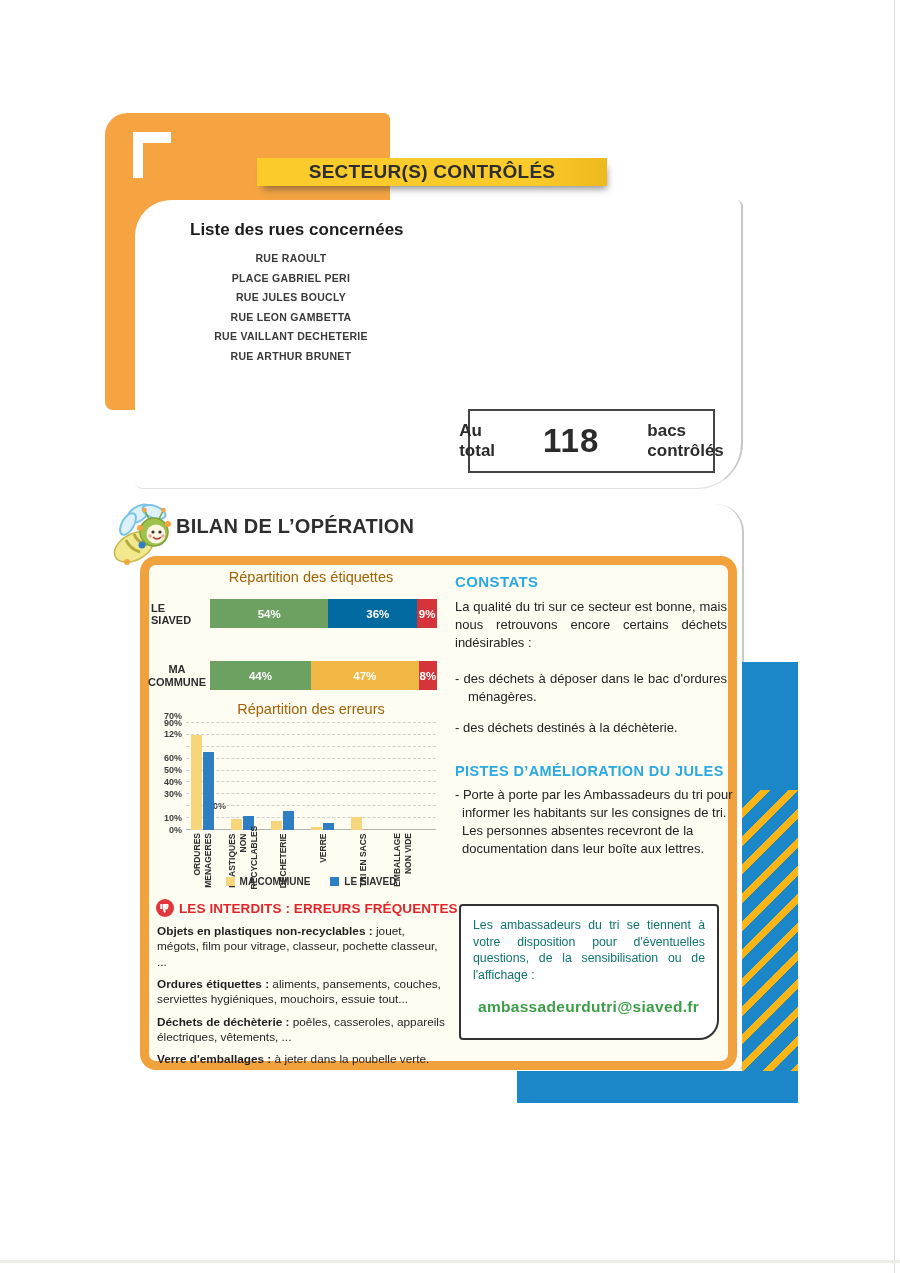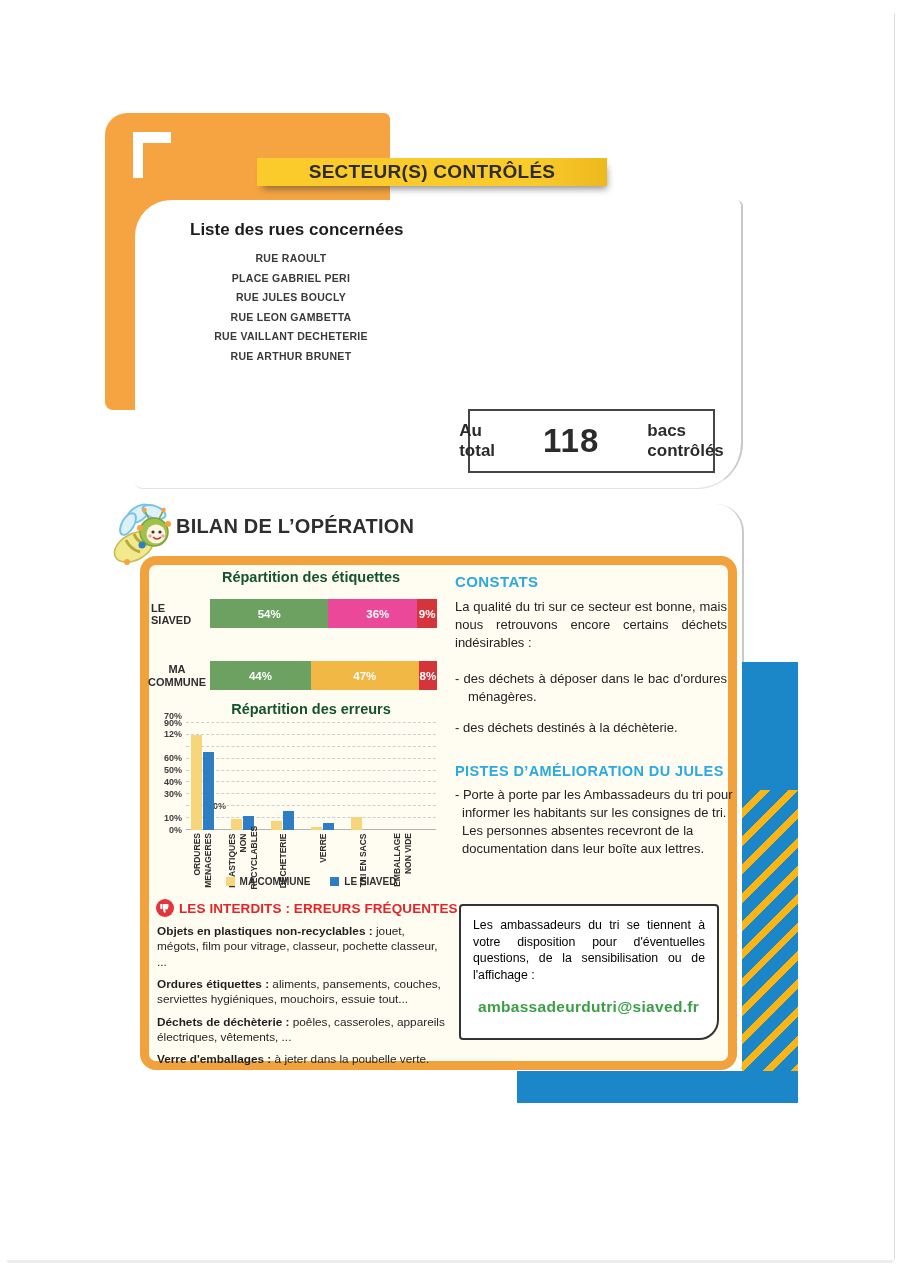--- a/index.html
+++ b/index.html
@@ -1,17 +1,17 @@
 <!DOCTYPE html>
 <html><head>
 <meta charset="utf-8">
 <style>
   html,body{margin:0;padding:0;background:#ffffff;}
   .page{position:relative;width:900px;height:1273px;background:#ffffff;overflow:hidden;
-        font-family:"Liberation Sans",sans-serif;color:#232323;border-radius:31px;}
+        font-family:"Liberation Sans",sans-serif;color:#232323;}
   .abs{position:absolute;}
 
   
   .orange-block{left:105px;top:113px;width:285px;height:297px;background:#F5A441;
                 border-radius:22px 6px 6px 8px;}
   .bracket-v{left:133px;top:132px;width:10px;height:46px;background:#ffffff;}
   .bracket-h{left:133px;top:132px;width:38px;height:11px;background:#ffffff;}
   .banner{left:257px;top:158px;width:350px;height:28px;
           background:linear-gradient(90deg,#FBCB2B 0%,#FBCB2B 78%,#EDB91E 100%);
           box-shadow:3px 6px 7px -3px rgba(60,60,60,.55);
@@ -33,21 +33,21 @@
                 border-right:2px solid #c9c9c9;border-radius:6px 28px 6px 6px;}
   .blue-col{left:742px;top:662px;width:56px;height:441px;background:#1B86C8;}
   .blue-col .stripes{position:absolute;left:0;top:128px;width:56px;height:313px;
         background:repeating-linear-gradient(135deg,transparent 0 13px,#FBB616 13px 20px);}
   .blue-bar{left:517px;top:1071px;width:281px;height:32px;background:#1B86C8;}
   .bilan-title{left:176px;top:515px;font-size:20px;font-weight:800;color:#2E2E2E;letter-spacing:.2px;}
   .panel{left:140px;top:556px;width:597px;height:514px;border:9px solid #F2A23D;
          border-radius:16px;background:#FFFDF2;box-sizing:border-box;}
 
   
-  .chart-title{font-size:14.5px;font-weight:700;color:#14532d;text-align:center;}
+  .chart-title{font-size:14.5px;font-weight:400;color:#a16207;text-align:center;}
   .etq-title{left:186px;top:569px;width:250px;}
   .err-title{left:186px;top:701px;width:250px;}
   .stack-label{font-size:11px;font-weight:800;color:#2E2E2E;display:flex;align-items:center;}
   .lbl-siaved{left:151px;top:599px;width:56px;height:29px;}
   .lbl-commune{left:146px;top:661px;width:62px;height:29px;justify-content:center;text-align:center;line-height:1.15;}
   .stackbar{height:29px;display:flex;width:227px;left:210px;}
   .sb0{top:599px;} .sb1{top:661px;}
   .seg{display:flex;align-items:center;justify-content:center;color:#fff;
        font-size:11.5px;font-weight:700;}
   .err-plot{left:186px;top:723px;width:250px;height:107px;}
@@ -71,21 +71,21 @@
   
   .blue-head{font-size:15px;font-weight:800;color:#2BA9E1;letter-spacing:.4px;}
   .constats-head{left:455px;top:573px;}
   .constats-intro{left:455px;top:598px;width:272px;font-size:13px;line-height:1.38;text-align:justify;}
   .bullets{left:455px;top:670px;width:272px;}
   .bullet{font-size:13px;line-height:1.38;text-align:justify;padding-left:13px;text-indent:-13px;margin-bottom:13px;}
   .pistes-head{left:455px;top:763px;font-size:14.5px;}
   .pistes-text{left:455px;top:786px;width:278px;font-size:13px;line-height:1.38;padding-left:7px;text-indent:-7px;}
   .contact-box{left:459px;top:904px;width:260px;height:136px;border:2px solid #333;background:#fff;
                border-radius:4px 4px 20px 4px;box-sizing:border-box;padding:11px 12px 0 12px;}
-  .contact-text{font-size:12.3px;line-height:1.36;color:#000000;text-align:justify;}
+  .contact-text{font-size:12.3px;line-height:1.36;color:#0f766e;text-align:justify;}
   .contact-email{margin-top:14px;padding-left:5px;font-size:15.5px;font-weight:800;color:#3C9F47;letter-spacing:.3px;}
 
   
   .edge-r{left:894px;top:0;width:1px;height:1273px;background:#dcdcdc;}
   .edge-b{left:0;top:1260px;width:900px;height:3px;background:#ecefe9;}
 </style>
 </head>
 <body>
 
 <div class="page">
@@ -146,21 +146,21 @@
     <circle cx="38" cy="45" r="3.5" fill="#2D7EC3"></circle>
   </svg>
 
   <div class="abs bilan-title">BILAN DE L’OPÉRATION</div>
   <div class="abs panel"></div>
 
   <div class="abs chart-title etq-title">Répartition des étiquettes</div>
   <div class="abs stack-label lbl-siaved">LE SIAVED</div>
   <div class="abs stackbar sb0" id="stackbar-0">
       <div class="seg" style="width: 54.5455%; background: rgb(108, 161, 97);">54%</div>
-      <div class="seg" style="width: 36.3636%; background: #ec4899; padding-left: 10px;">36%</div>
+      <div class="seg" style="width: 36.3636%; background: #0369a1; padding-left: 10px;">36%</div>
       <div class="seg" style="width: 9.09091%; background: rgb(214, 52, 59);">9%</div>
     </div>
   <div class="abs stack-label lbl-commune">MA COMMUNE</div>
   <div class="abs stackbar sb1" id="stackbar-1">
       <div class="seg" style="width: 44.4444%; background: rgb(108, 161, 97);">44%</div>
       <div class="seg" style="width: 47.4747%; background: rgb(242, 184, 69);">47%</div>
       <div class="seg" style="width: 8.08081%; background: rgb(214, 52, 59);">8%</div>
     </div>
 
   <div class="abs chart-title err-title">Répartition des erreurs</div>

